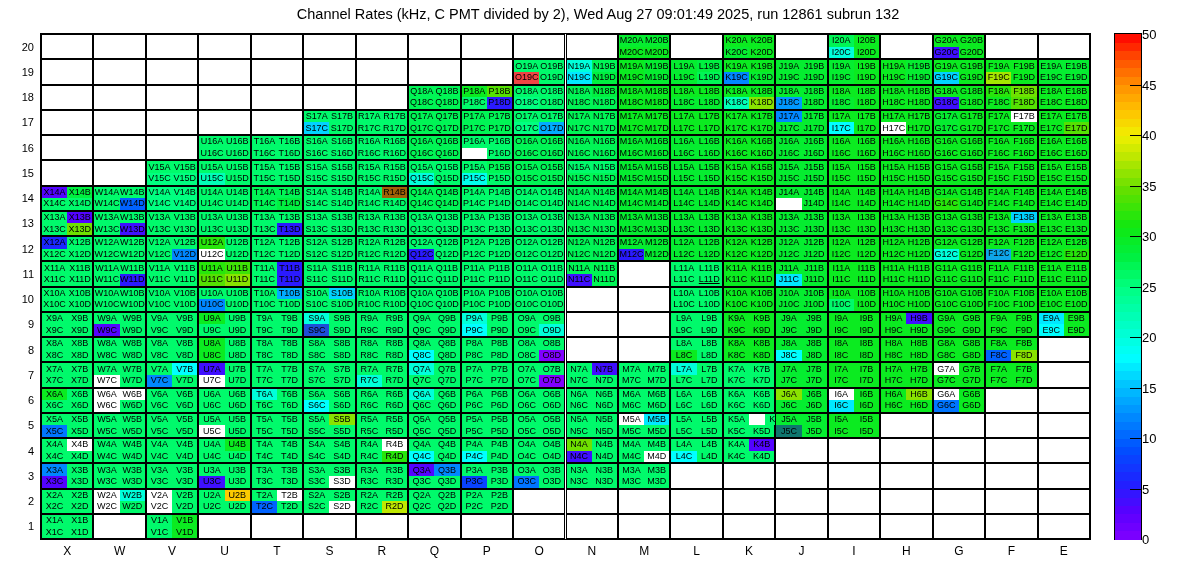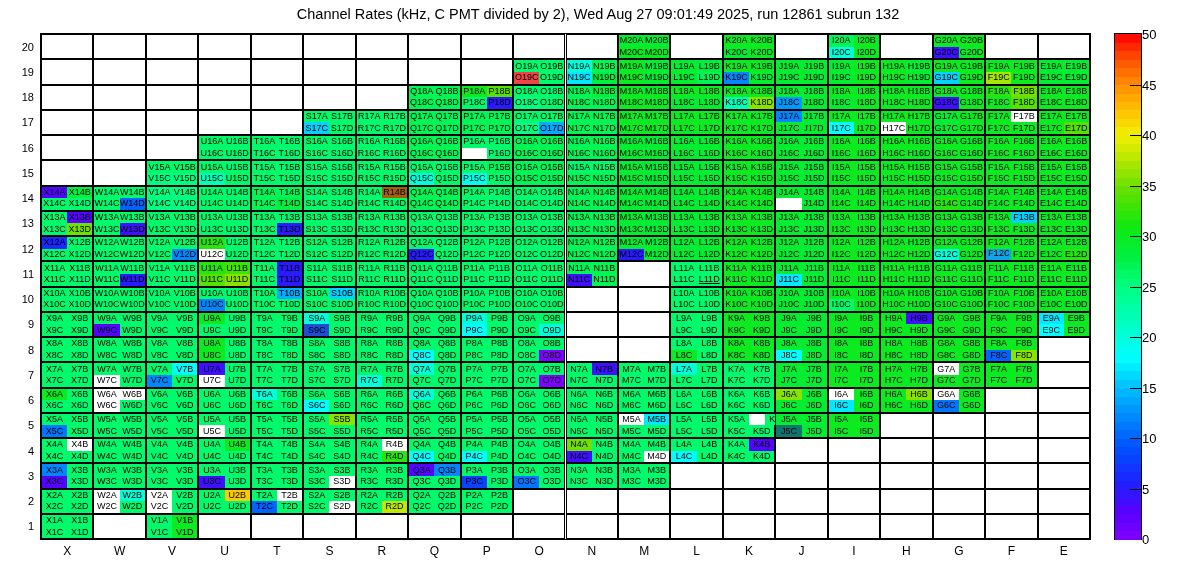--- a/index.html
+++ b/index.html
@@ -994,21 +994,21 @@
         <div class="cell" style="left: 734.3px; top: 75.75px; width: 52.45px; height: 25.25px;">
           <div class="quad qa" style="background: rgb(0, 135, 255);">
             <span>J17A</span>
           </div>
           <div class="quad qb" style="background: rgb(5, 237, 48);">
             <span>J17B</span>
           </div>
           <div class="quad qc" style="background: rgb(5, 237, 48);">
             <span>J17C</span>
           </div>
-          <div class="quad qd" style="background: rgb(5, 237, 48); font-family: Liberation Serif, serif;">
+          <div class="quad qd" style="background: rgb(5, 237, 48);">
             <span>J17D</span>
           </div>
         </div>
         <div class="cell" style="left: 786.75px; top: 75.75px; width: 52.45px; height: 25.25px;">
           <div class="quad qa" style="background: rgb(11, 235, 32);">
             <span>I17A</span>
           </div>
           <div class="quad qb" style="background: rgb(11, 235, 32);">
             <span>I17B</span>
           </div>

